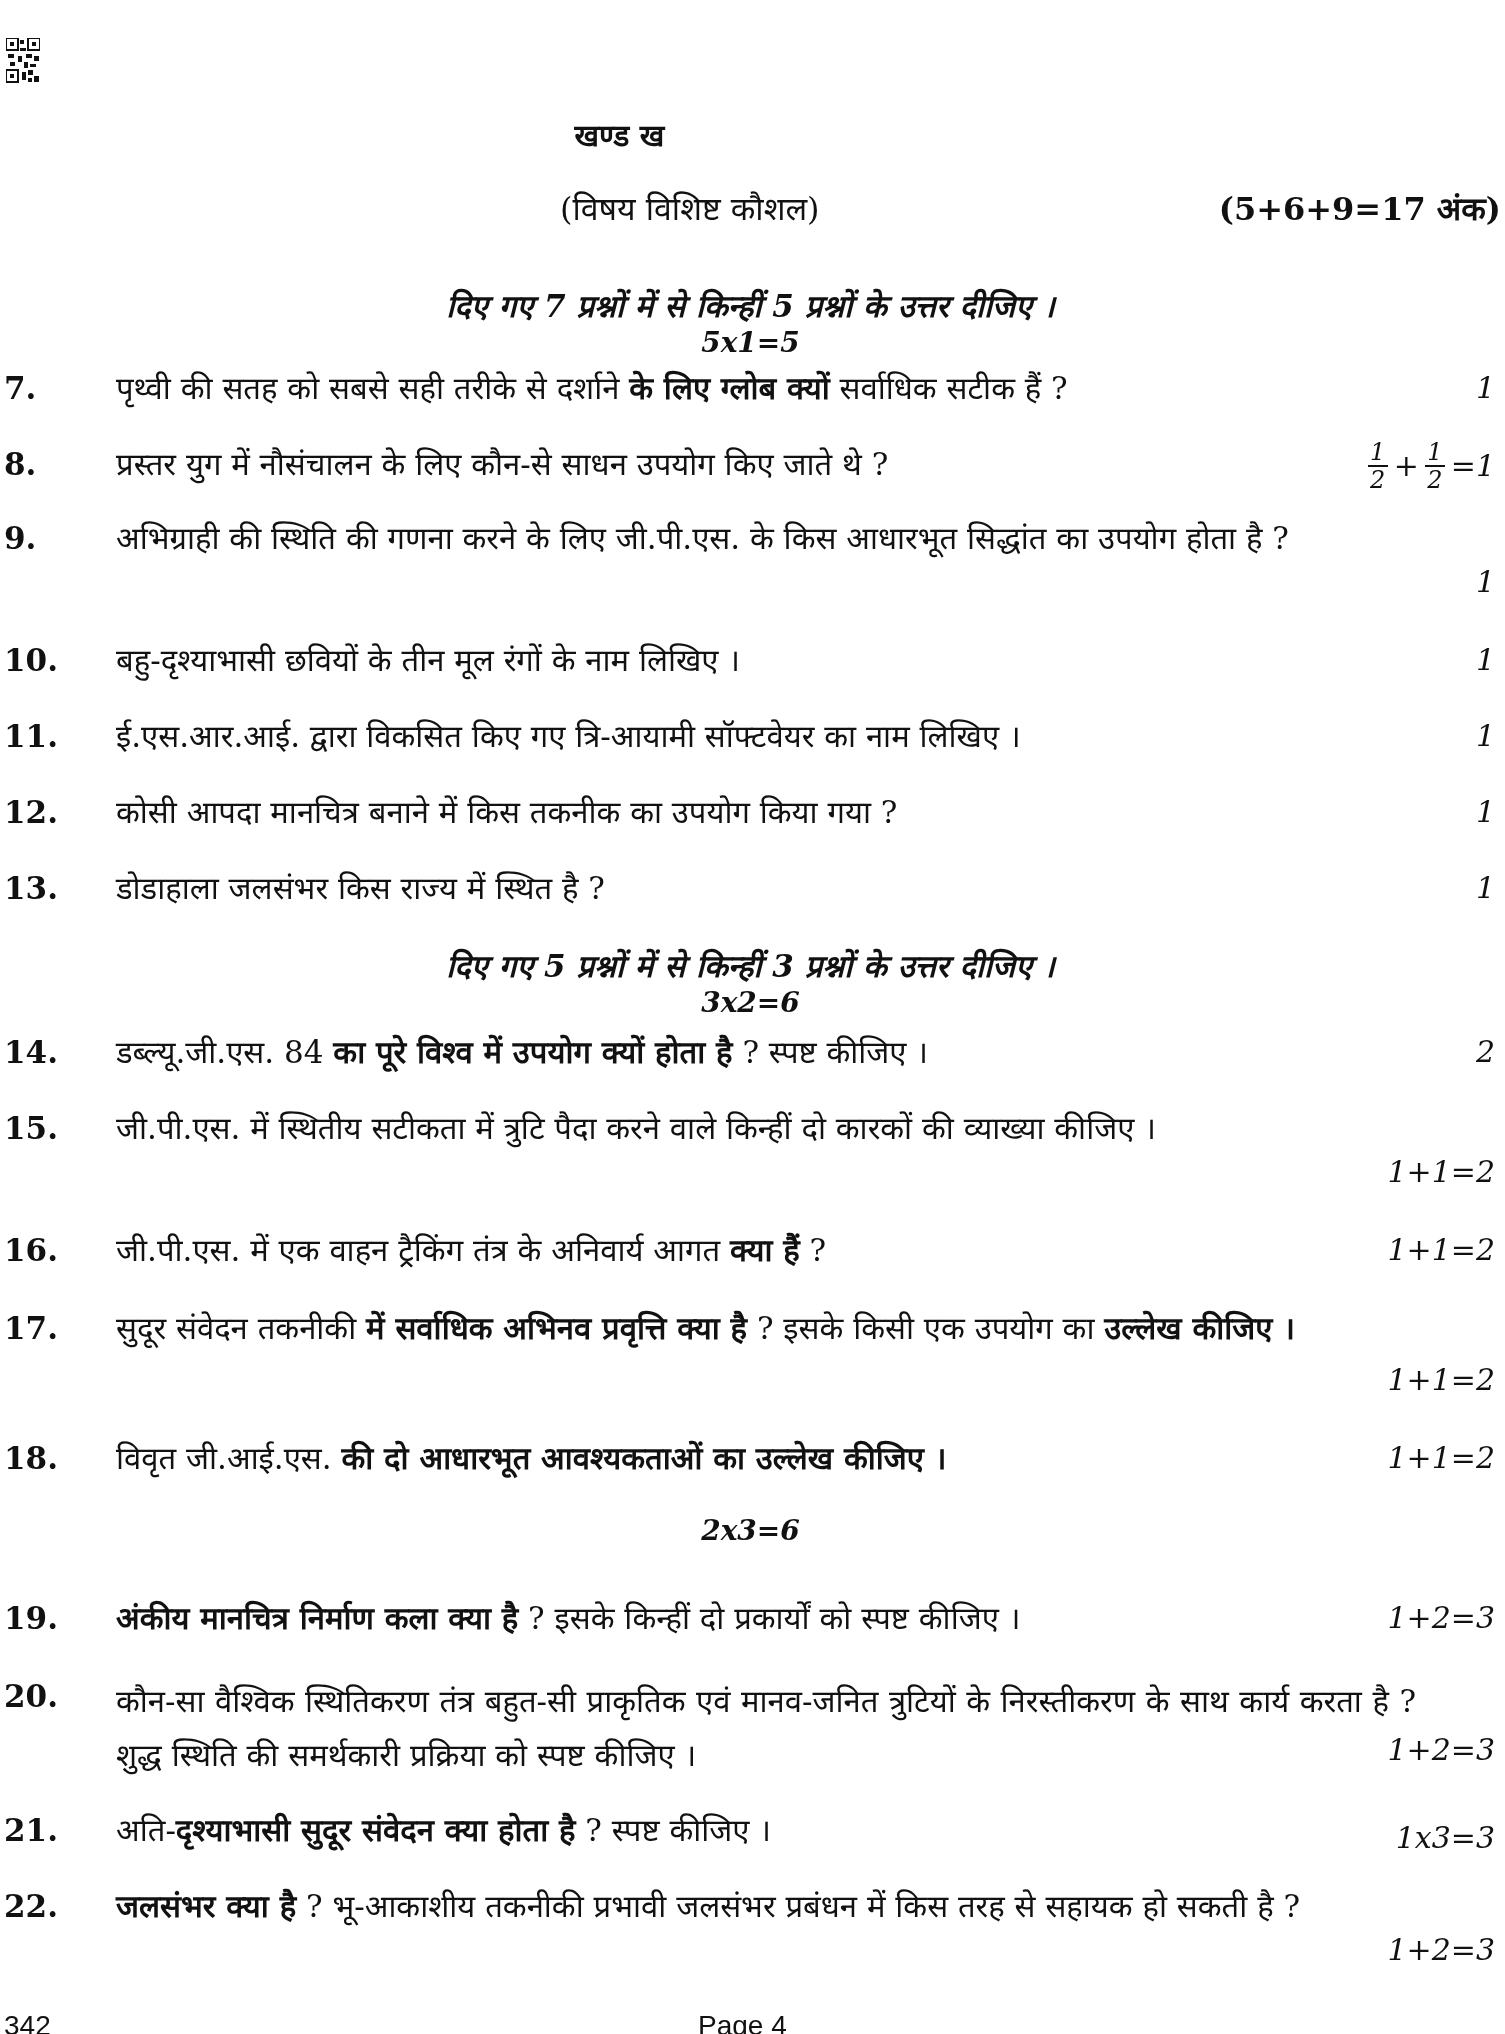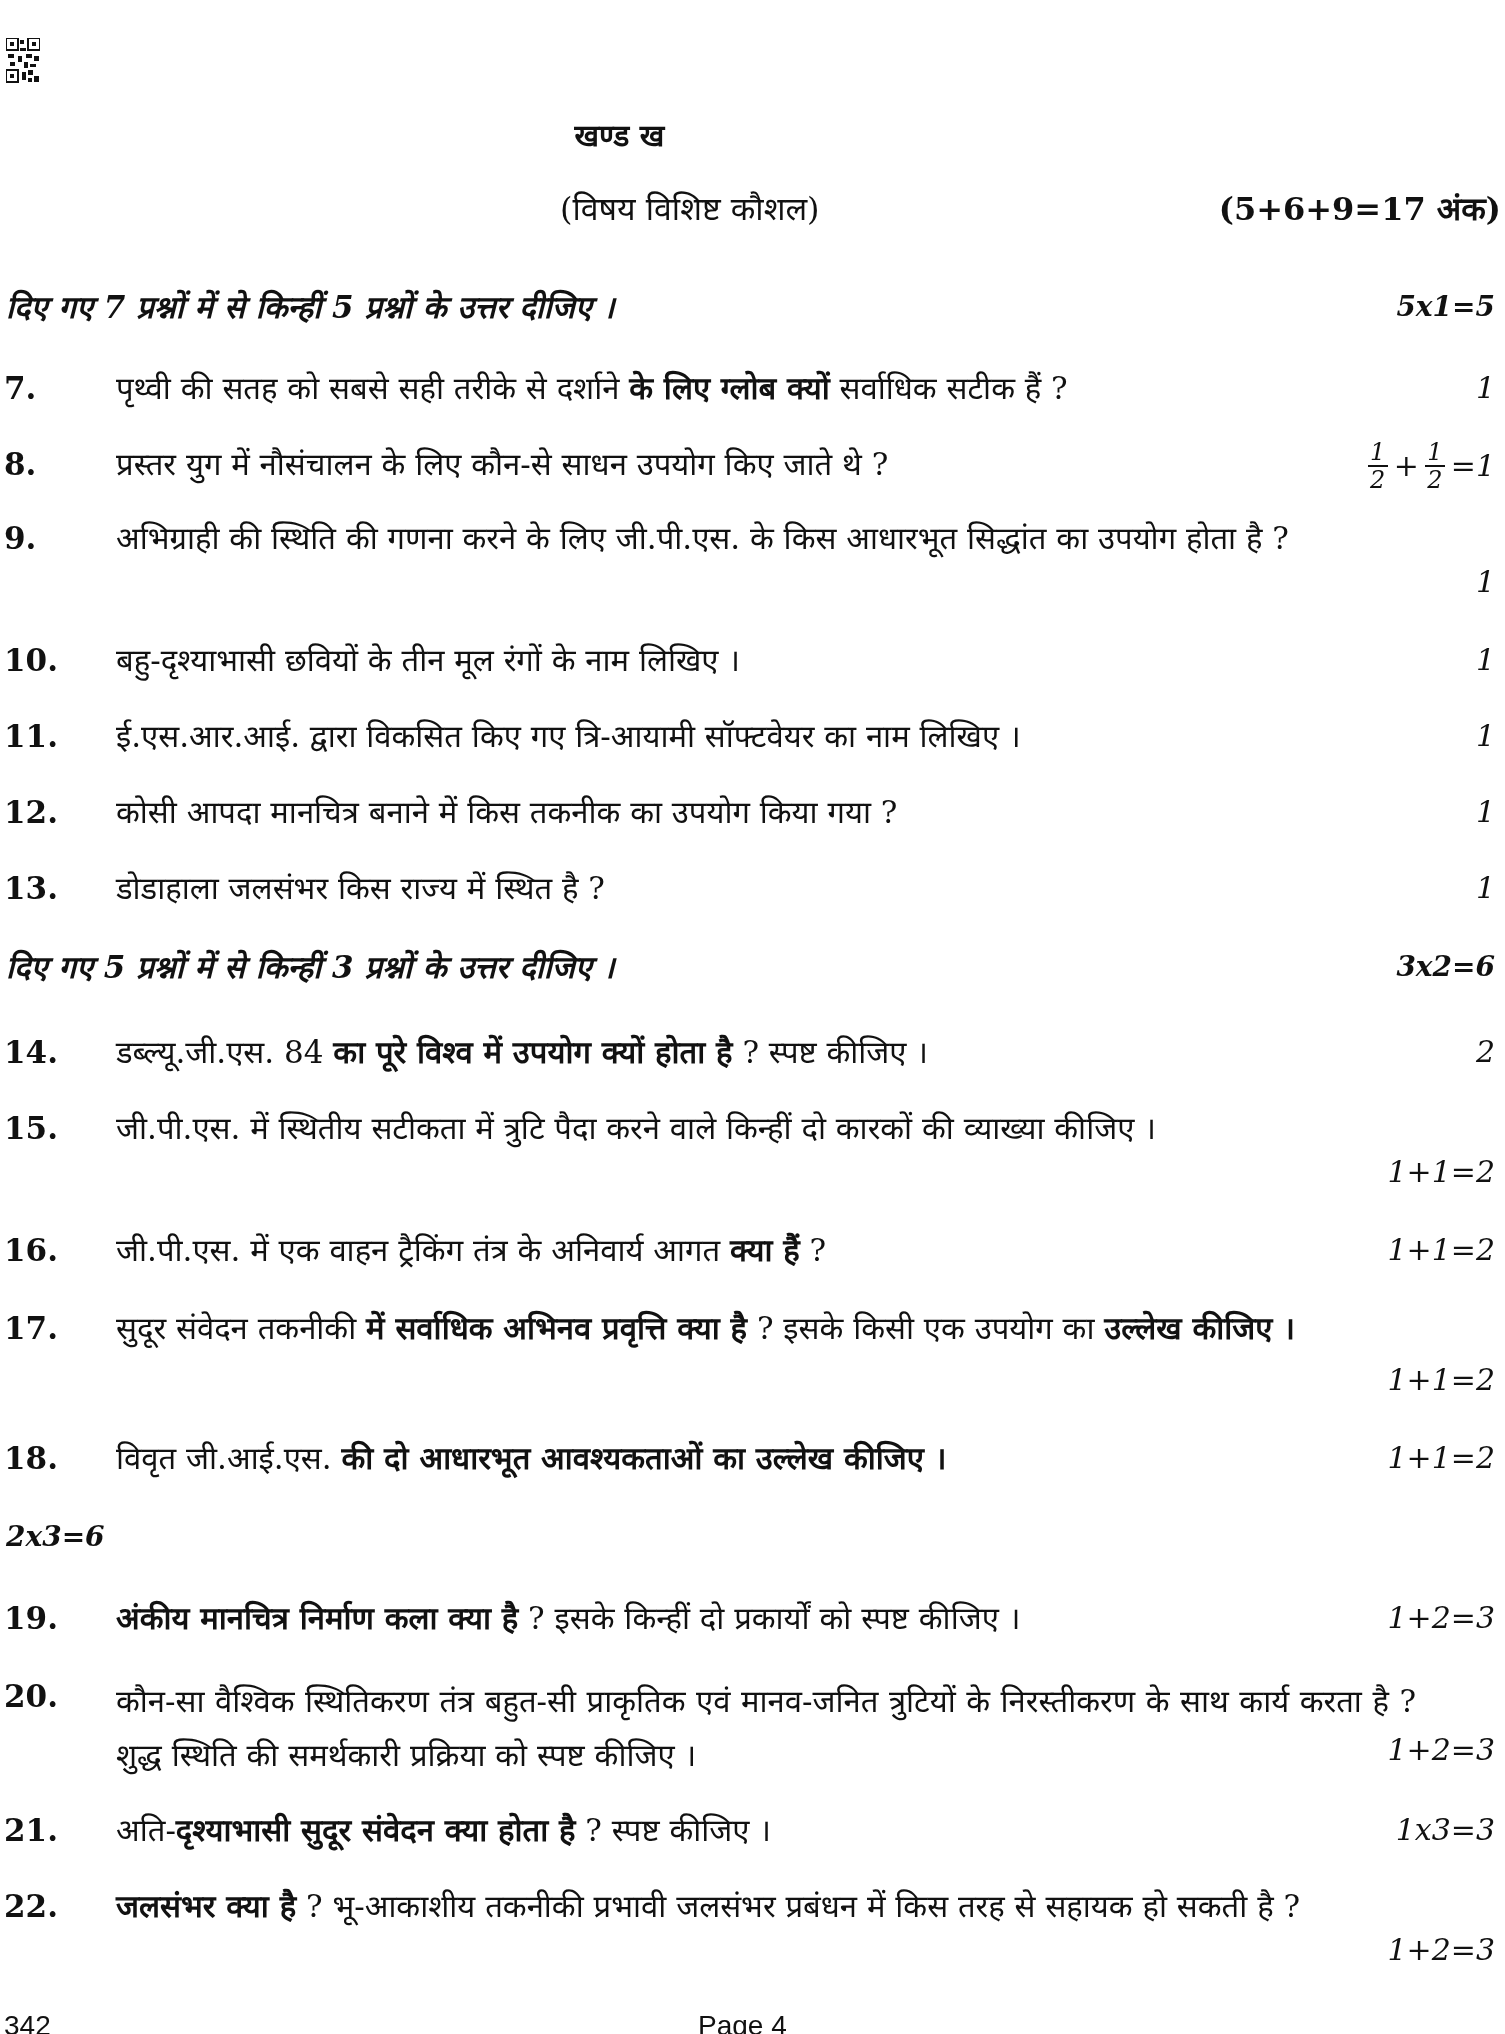--- a/index.html
+++ b/index.html
@@ -17,21 +17,21 @@
   }
   .section-sub {
     position: absolute; left: 560px; top: 186px; font-size: 32px; font-weight: normal;
   }
   .section-marks {
     position: absolute; right: 4px; top: 186px; font-size: 32px; font-weight: bold;
   }
   .instr {
     position: absolute; left: 6px; right: 10px; height: 44px;
     font-size: 31px; font-style: italic; font-weight: bold;
-    display: flex; justify-content: space-between; align-items: center;
+    display: flex; justify-content: space-between; align-items: center; flex-direction: column;
   }
   .instr .imarks { font-weight: bold; font-style: italic; font-size: 28px; }
   .q {
     position: absolute; left: 0; width: 1505px;
     font-size: 31px; line-height: 44px;
   }
   .q .num {
     position: absolute; left: 4px; top: 0; font-weight: bold; font-size: 31px;
   }
   .q .text {
@@ -194,21 +194,21 @@
 
 <div class="q" style="top:1674px;">
   <span class="num">20.</span>
   <span class="text" style="line-height:54px;">कौन-सा वैश्विक स्थितिकरण तंत्र बहुत-सी प्राकृतिक एवं मानव-जनित त्रुटियों के निरस्तीकरण के साथ कार्य करता है ? शुद्ध स्थिति की समर्थकारी प्रक्रिया को स्पष्ट कीजिए ।</span>
   <span class="marks" style="top:54px;">1+2=3</span>
 </div>
 
 <div class="q" style="top:1808px;">
   <span class="num">21.</span>
   <span class="text"><span>अति-</span><b>दृश्याभासी सुदूर संवेदन क्या होता है</b><span> ? स्पष्ट कीजिए ।</span></span>
-  <span class="marks" style="top:0;">1x3=3</span>
+  <span class="marks" style="top:8px;">1x3=3</span>
 </div>
 
 <div class="q" style="top:1884px;">
   <span class="num">22.</span>
   <span class="text"><b>जलसंभर क्या है</b><span> ? भू-आकाशीय तकनीकी प्रभावी जलसंभर प्रबंधन में किस तरह से सहायक हो सकती है ?</span></span>
   <span class="marks" style="top:44px;">1+2=3</span>
 </div>
 
 <div class="footer-left">342</div>
 <div class="footer-center">Page 4</div>

